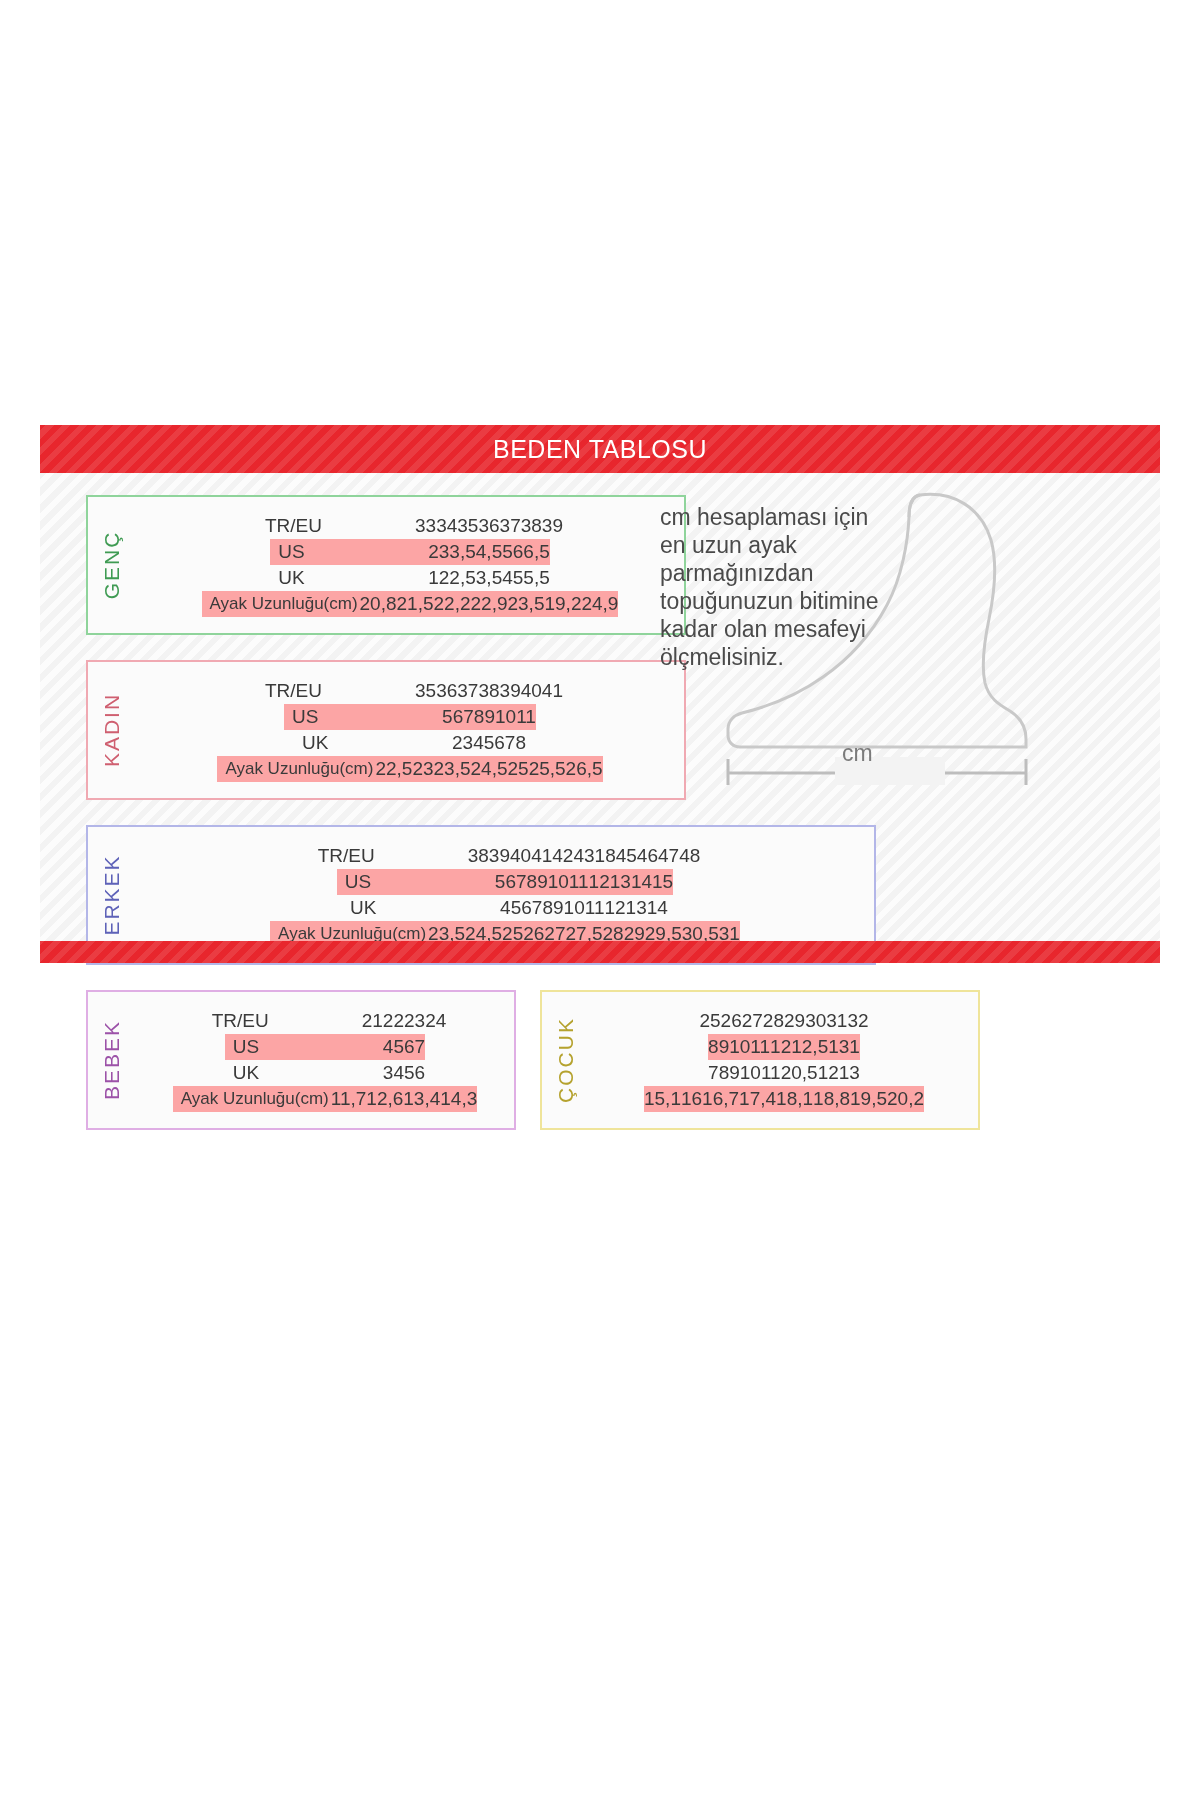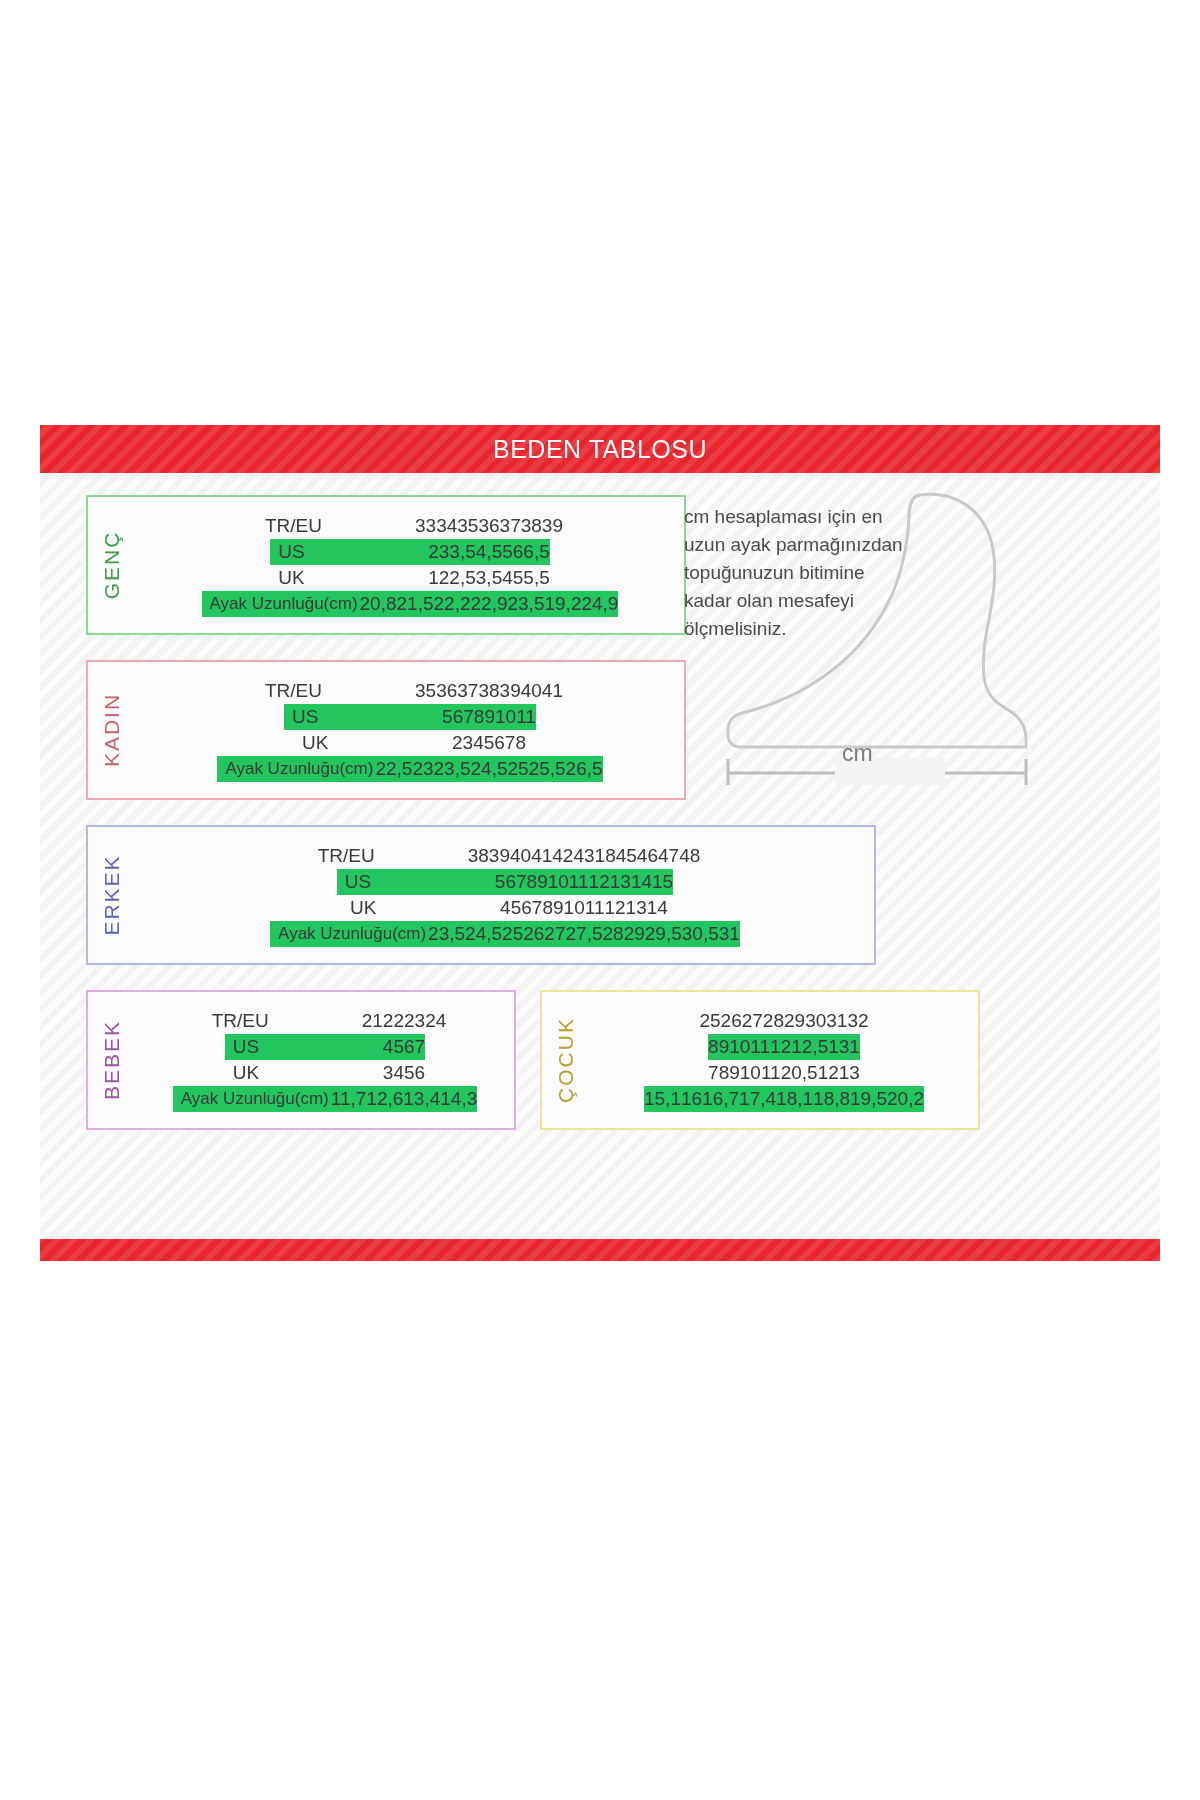--- a/index.html
+++ b/index.html
@@ -14,21 +14,21 @@
     position: relative;
     overflow: hidden;
   }
 
   
   #chart {
     position: absolute;
     left: 40px;
     top: 425px;
     width: 1120px;
-    height: 836px;
+    height: 538px;
     background: #f3f3f3;
     background-image: repeating-linear-gradient(
         -45deg,
         rgba(255,255,255,0.75) 0px,
         rgba(255,255,255,0.75) 6px,
         rgba(0,0,0,0) 6px,
         rgba(0,0,0,0) 12px
     );
   }
 
@@ -98,21 +98,21 @@
     flex-direction: column;
     justify-content: center;
     padding: 4px 0;
     align-items: center;
   }
   .row {
     display: flex;
     align-items: center;
     height: 26px;
   }
-  .row.alt { background: #22c55e; }
+  .row.alt { background: #fca5a5; }
   .rowlabel {
     width: 158px;
     flex: 0 0 158px;
     padding-left: 8px;
     font-size: 19px;
     color: #3a3a3a;
     box-sizing: border-box;
     white-space: nowrap;
   }
   .rowlabel.small { font-size: 17px; }
@@ -143,24 +143,24 @@
   
   #blockGenc  { left: 46px;  top: 70px;  width: 600px; height: 140px; }
   #blockKadin { left: 46px;  top: 235px; width: 600px; height: 140px; }
   #blockErkek { left: 46px;  top: 400px; width: 790px; height: 140px; }
   #blockBebek { left: 46px;  top: 565px; width: 430px; height: 140px; }
   #blockCocuk { left: 500px; top: 565px; width: 440px; height: 140px; }
 
   
   .info-text {
     position: absolute;
-    left: 644px;
+    left: 620px;
     top: 78px;
     width: 230px;
-    font-size: 19px;
+    font-size: 23px;
     line-height: 28px;
     color: #4a4a4a;
   }
   .foot-wrap {
     position: absolute;
     left: 655px;
     top: 60px;
     width: 350px;
     height: 300px;
   }

